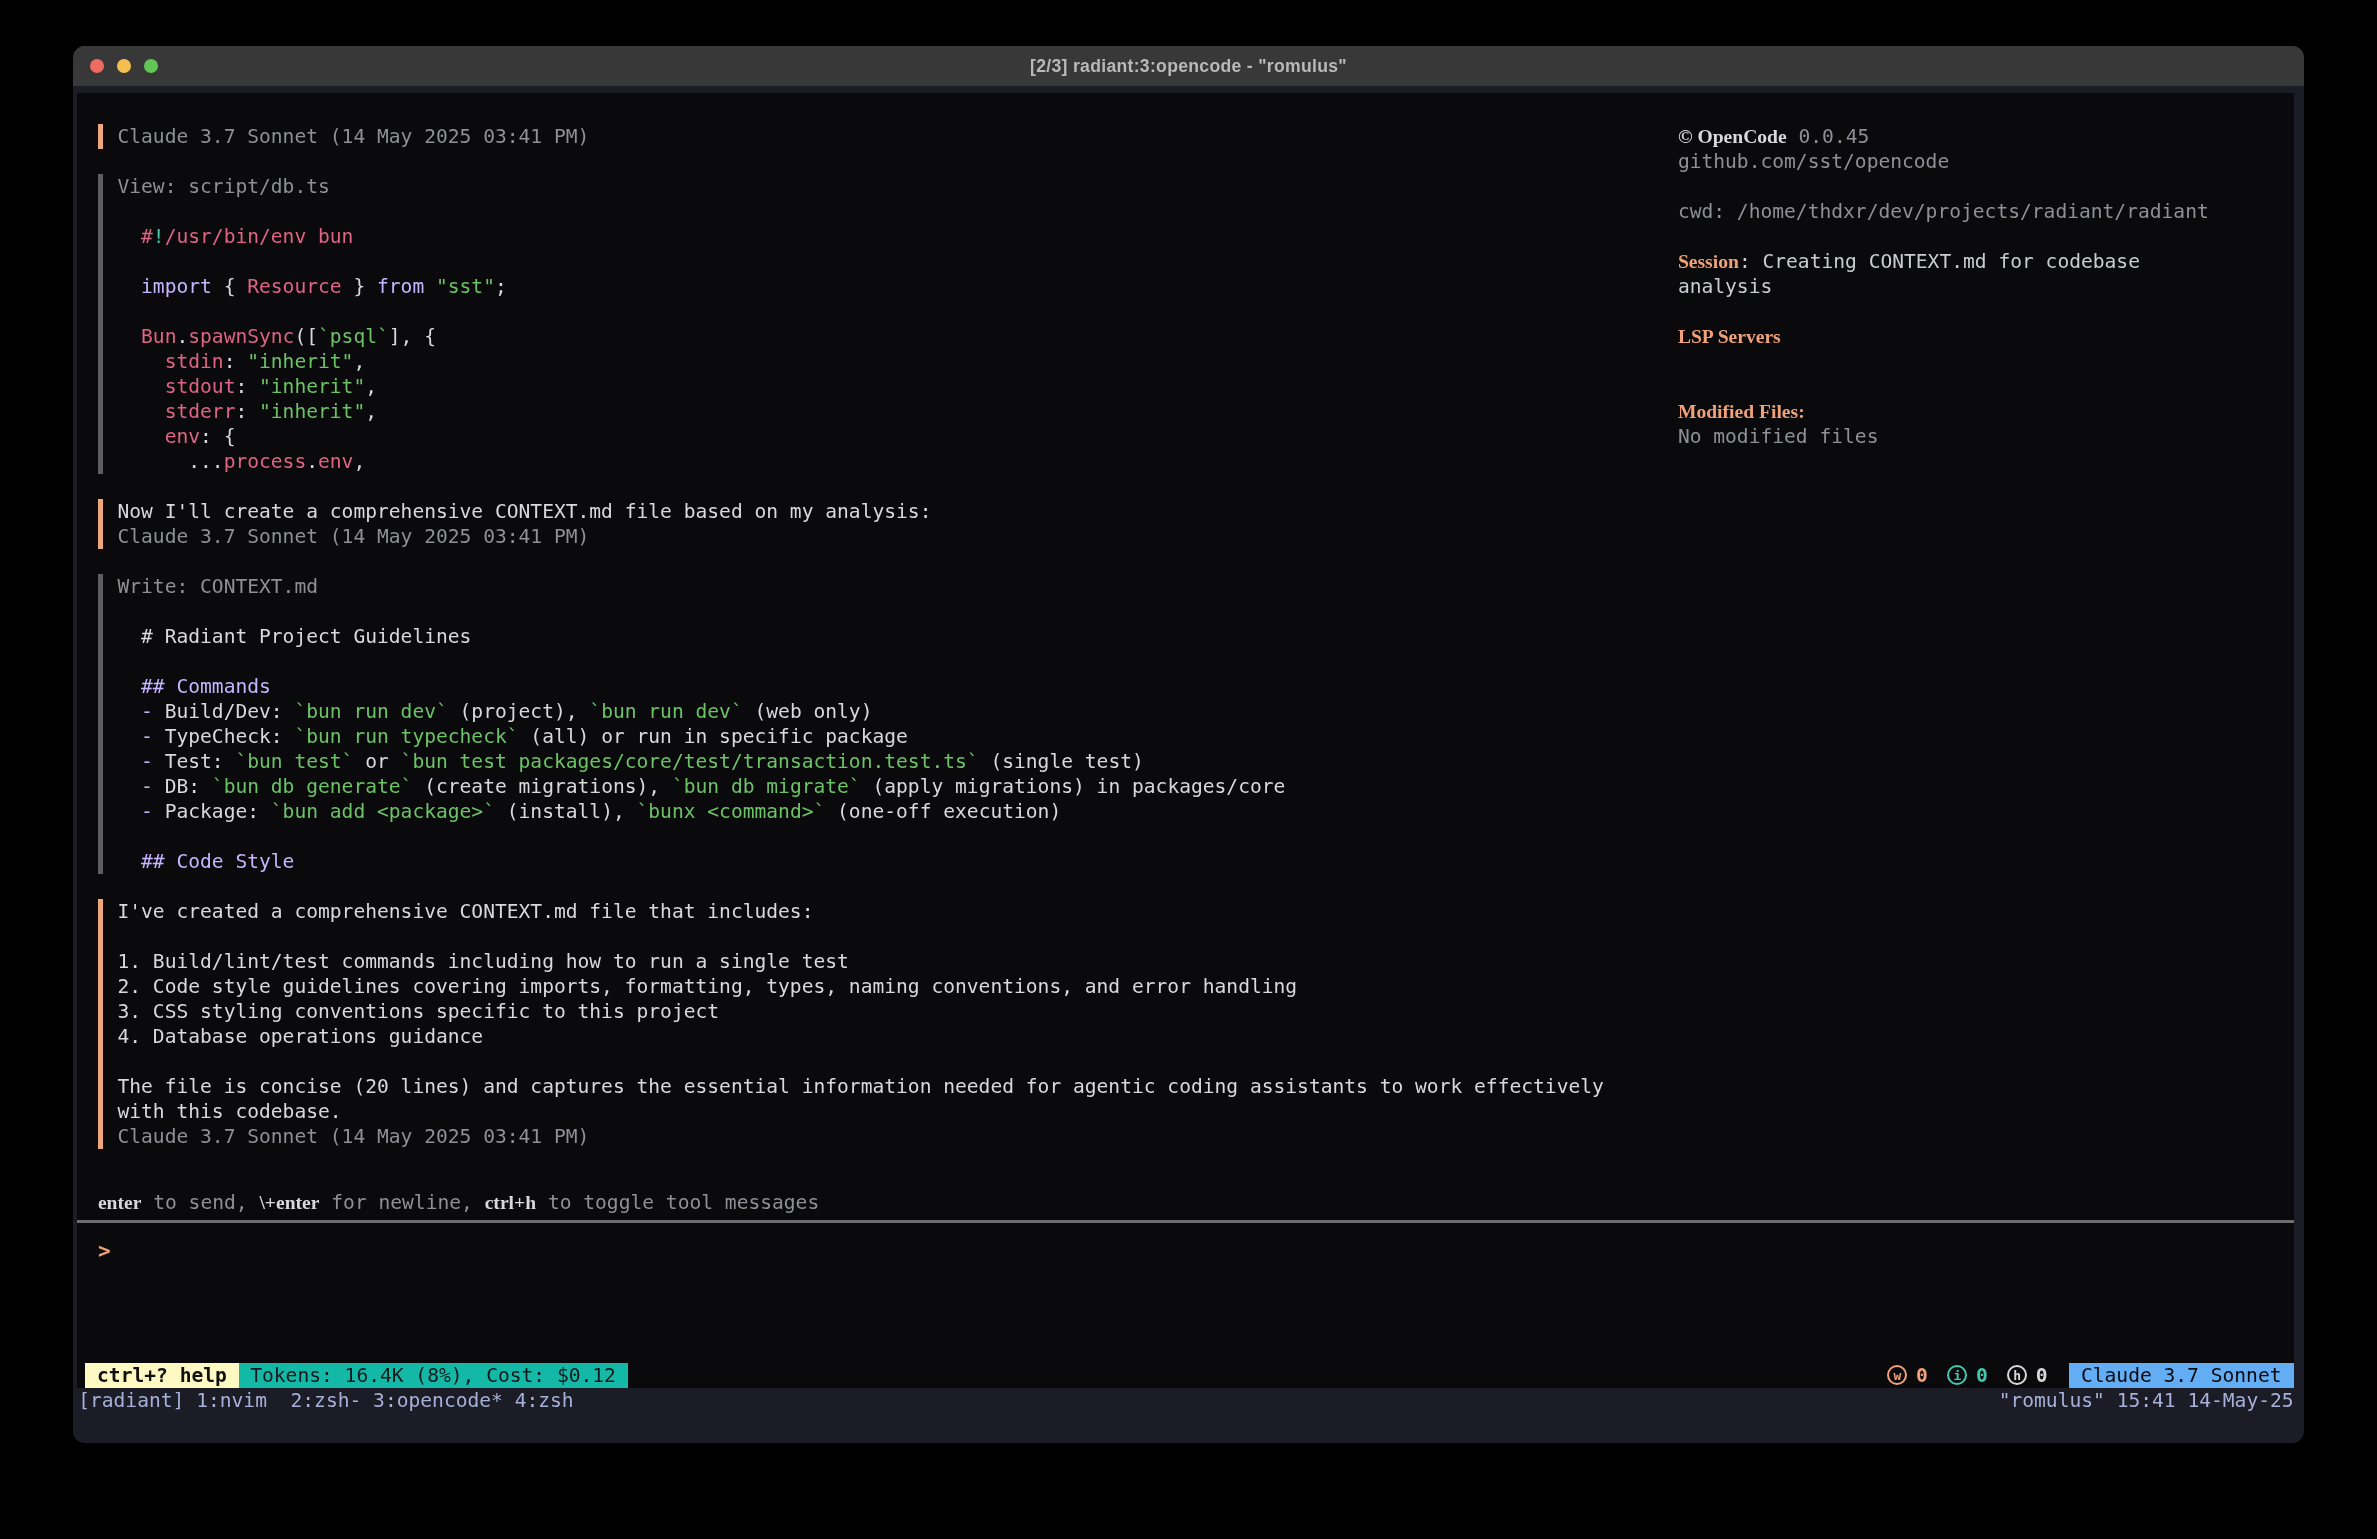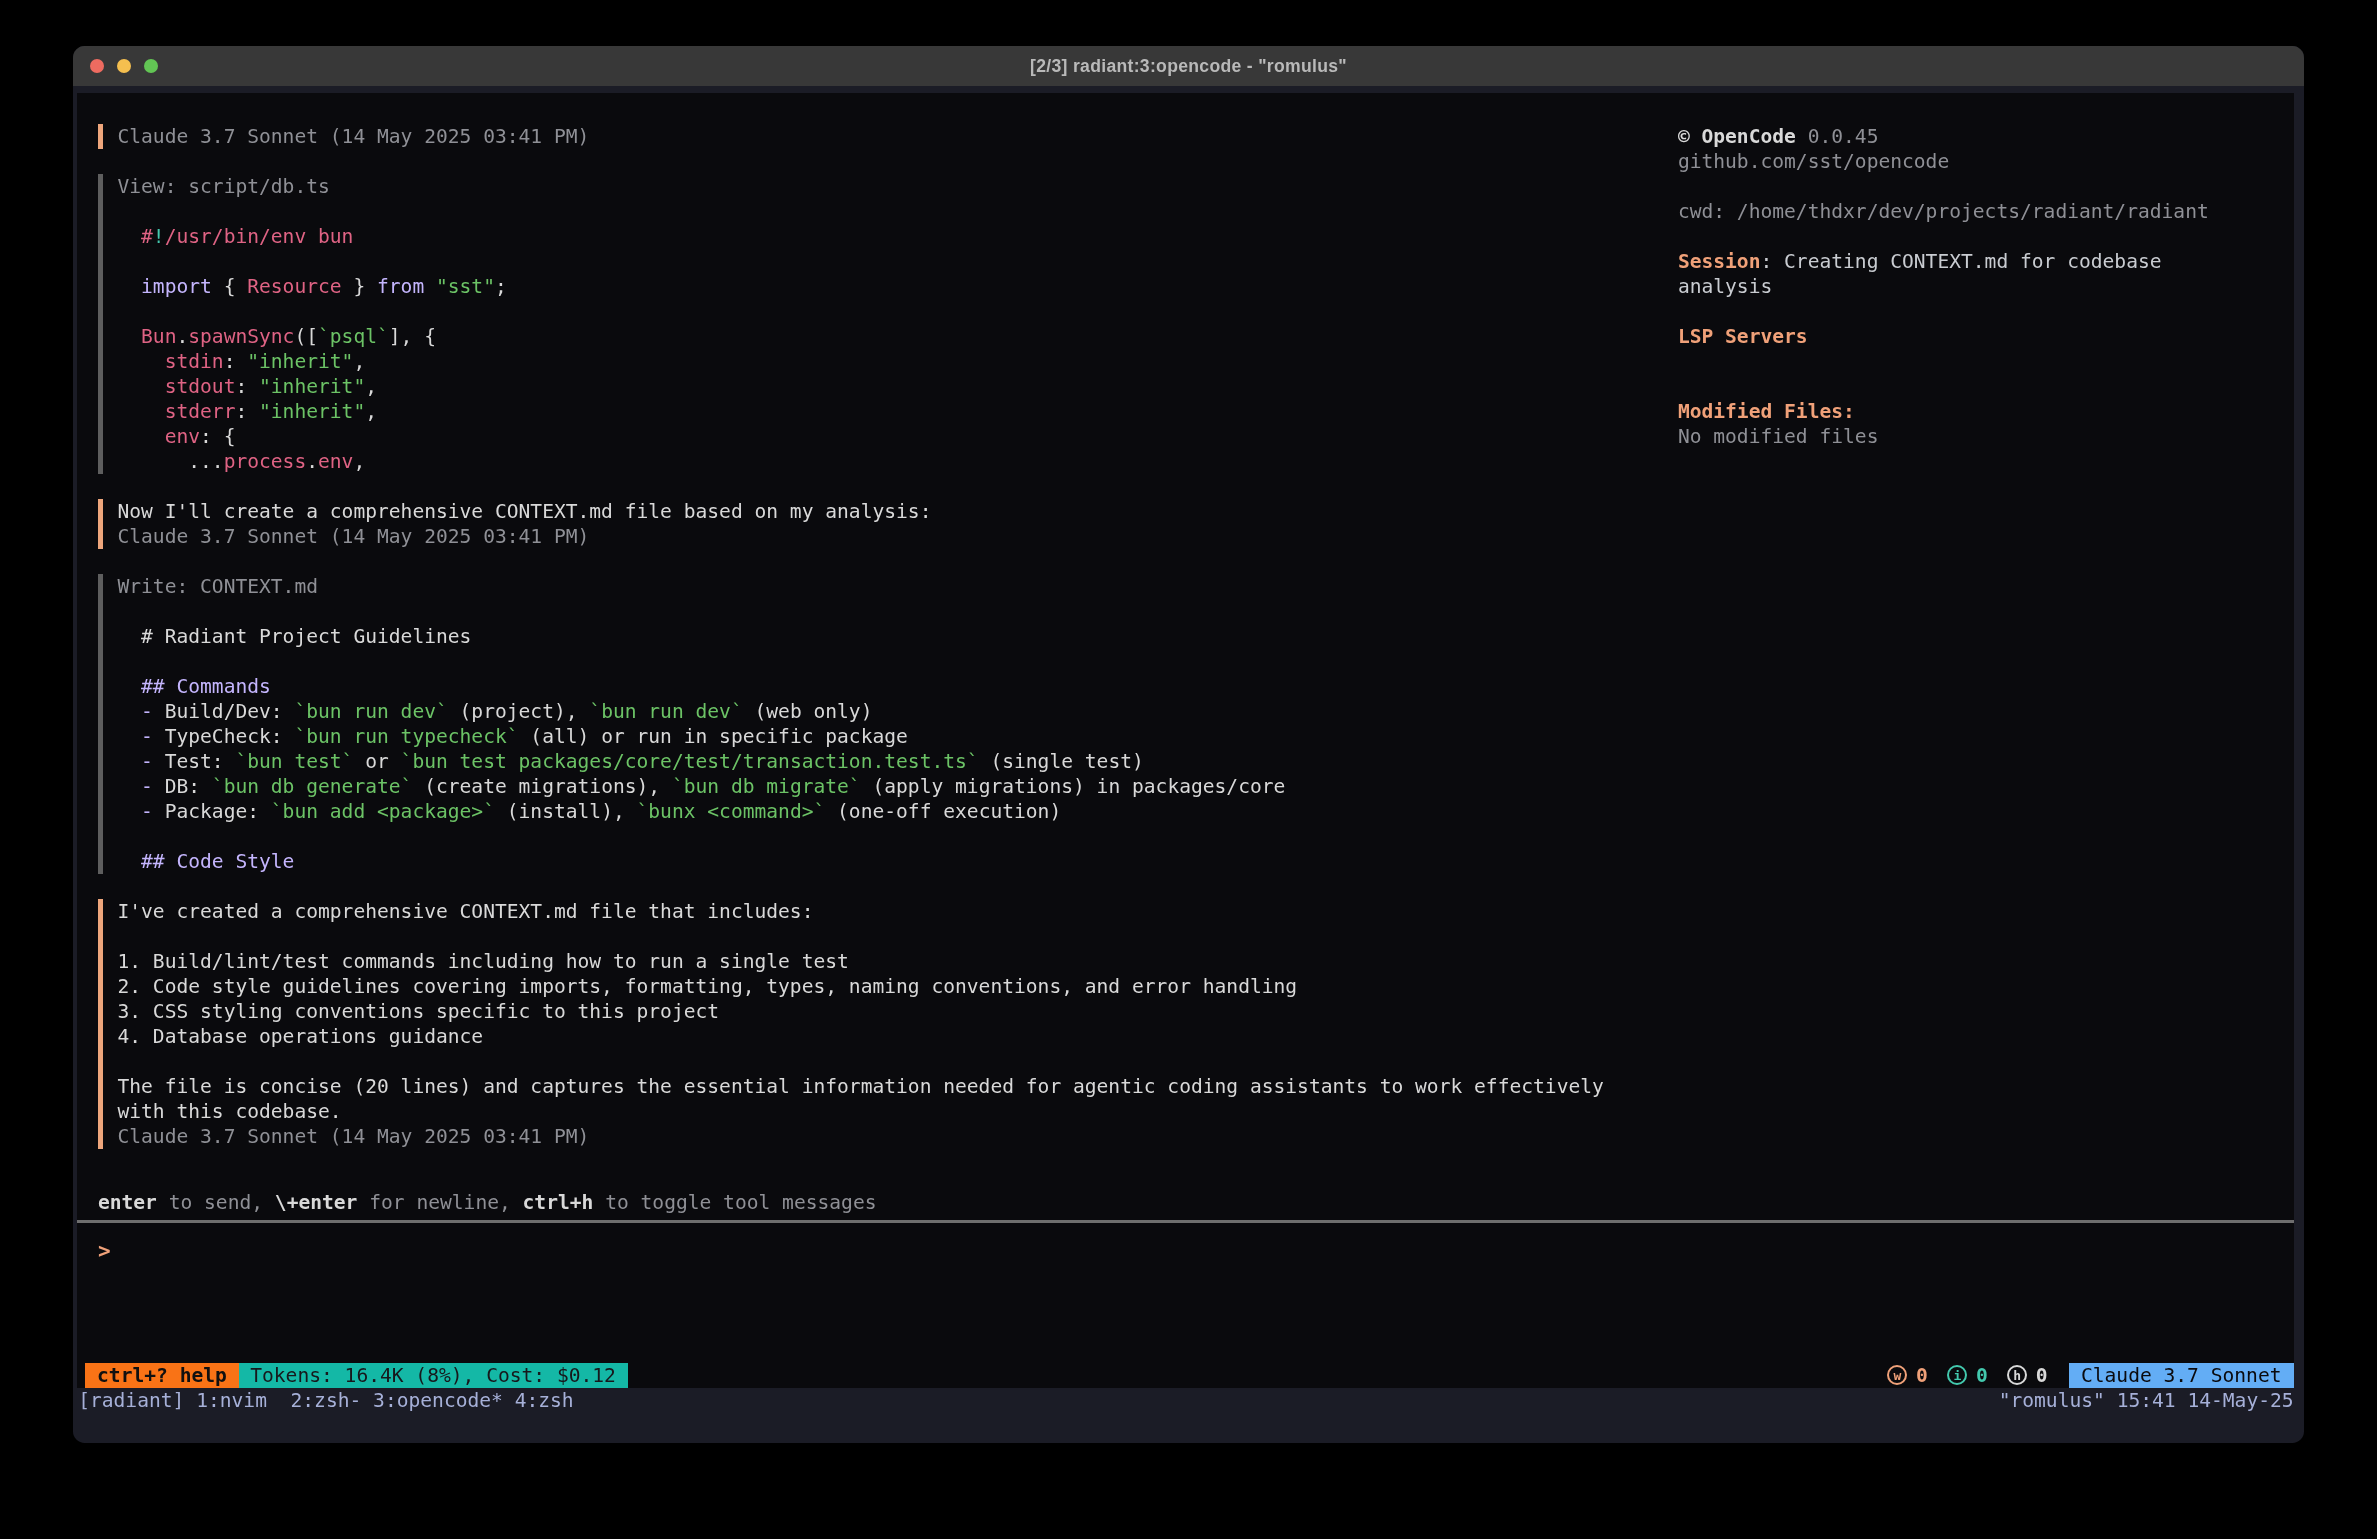--- a/index.html
+++ b/index.html
@@ -40,36 +40,36 @@
   .sidebar { position:absolute; left:1601px; top:31px; }
 
   .c-white  { color:#d9d9d9; }
   .c-gray   { color:#8f9096; }
   .c-silver { color:#c9ccd1; }
   .c-orange { color:#f0a179; }
   .c-blue   { color:#c4b5fd; }
   .c-pink   { color:#df6384; }
   .c-green  { color:#6cc366; }
   .c-teal   { color:#43c9ae; }
-  .bold     { font-weight:bold; }
+  .bold     { font-weight:bold;font-family:Liberation Serif, serif; }
 
   .hintline { position:absolute; left:21px; top:1097px; }
   .divider  { position:absolute; left:0; top:1127px; width:100%; height:2.6px; background:#6e6e6e; }
   .promptrow{ position:absolute; left:21px; top:1146px; }
   .prompt-symbol { color:#f0a179; font-weight:bold; font-size:21px; line-height:25px; }
 
   .statusrow {
     position:absolute; left:0; bottom:0; width:100%; height:25.4px;
     display:flex; align-items:stretch;
   }
   .badge {
     display:flex; align-items:center; padding:0 11.7px;
     font-size:19.6px; line-height:25.4px; white-space:pre;
   }
-  .badge-help   { margin-left:8.5px; background:#f97316; color:#101010; font-weight:bold; }
+  .badge-help   { margin-left:8.5px; background:#fef9c3; color:#101010; font-weight:bold; }
   .badge-tokens { background:#14b8a6; color:#17181c; }
   .counters { margin-left:auto; display:flex; align-items:center; gap:19.6px; margin-right:21px; }
   .counter  { display:flex; align-items:center; gap:8.5px; }
   .counter-circle {
     width:20px; height:20px; border:2px solid currentColor; border-radius:50%;
     display:flex; align-items:center; justify-content:center;
     font-size:13px; font-weight:bold; line-height:1;
   }
   .counter-value { font-size:19.6px; font-weight:bold; }
   .badge-model { background:#63adf5; color:#0a0a0d; padding:0 12.4px; }

